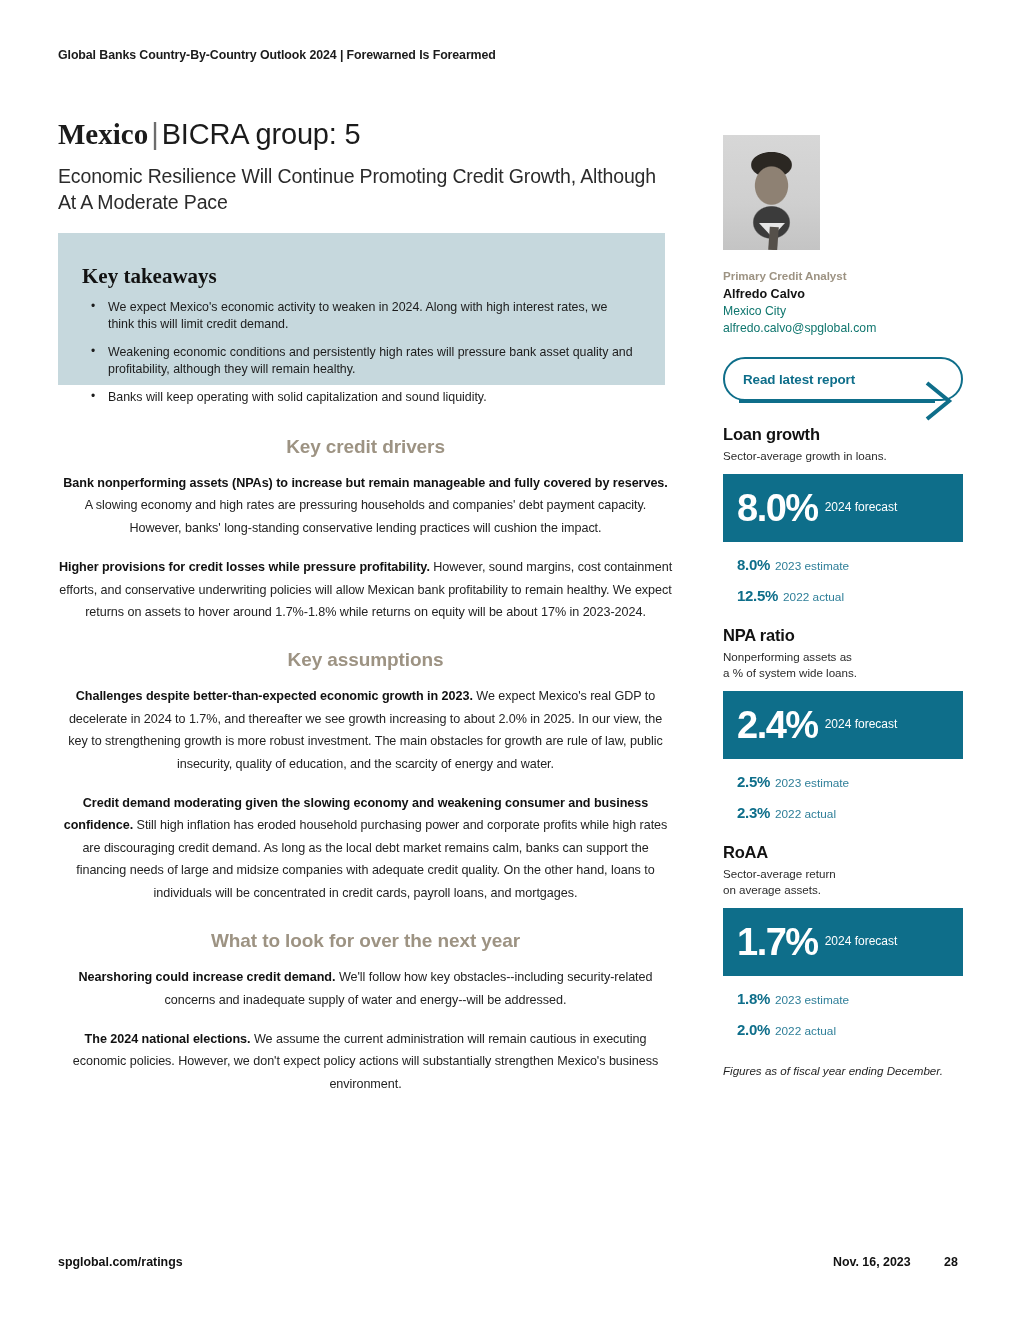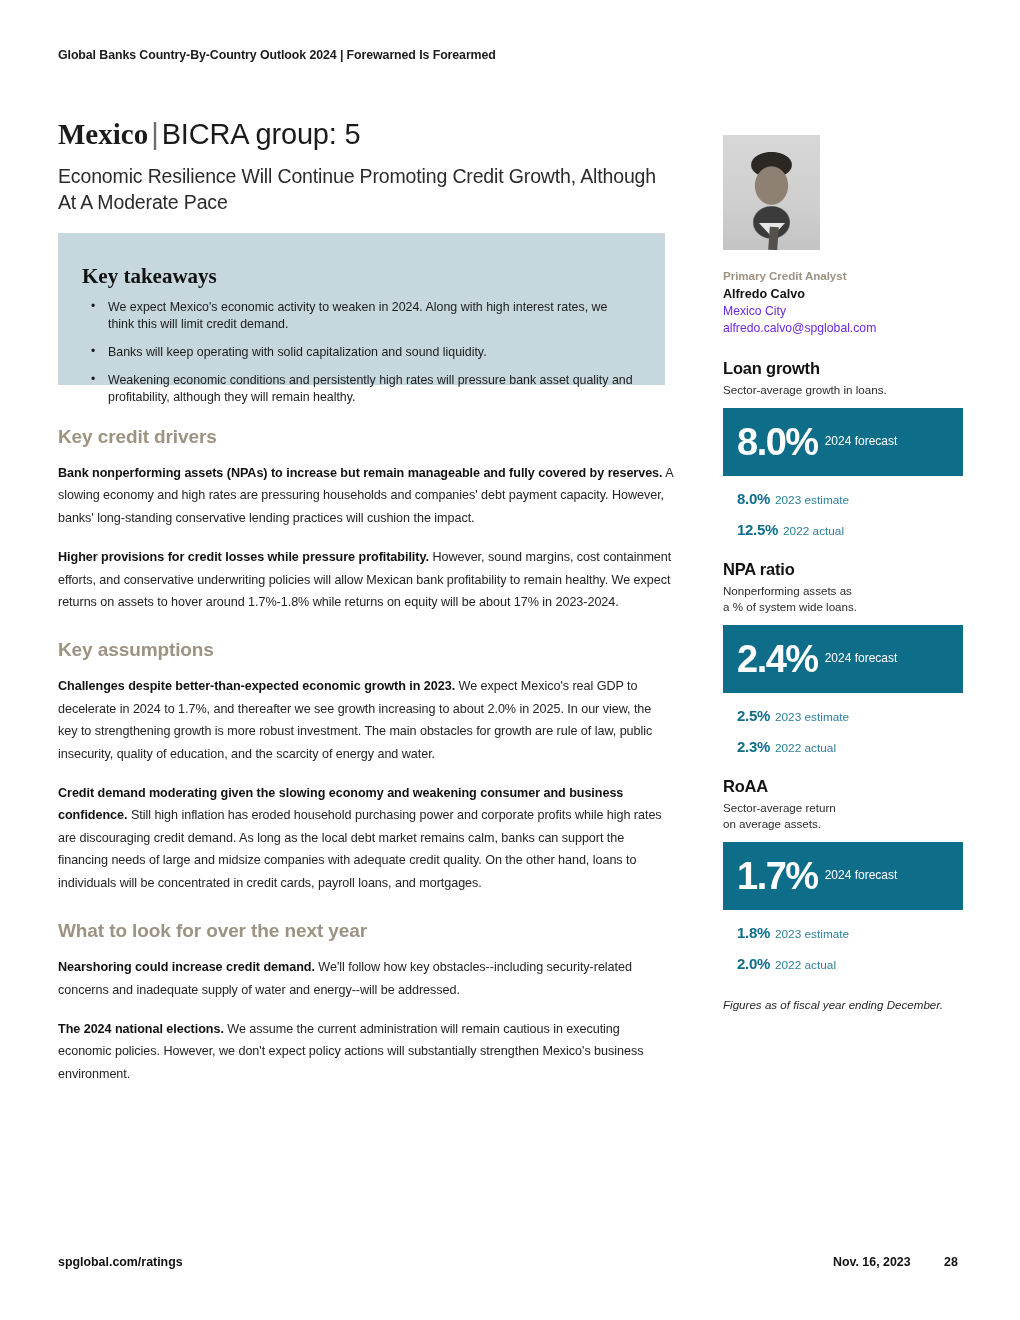--- a/index.html
+++ b/index.html
@@ -112,22 +112,23 @@
     left: -17px;
     top: -1px;
     font-size: 12px;
     color: #1c1c1c;
   }
 
   
   .body-col {
     position: absolute;
     left: 58px;
-    top: 426px;
+    top: 436px;
     width: 615px;
+    text-align: center;
   }
   .sec-head {
     font-size: 19px;
     font-weight: bold;
     color: #9d9383;
     letter-spacing: -0.1px;
     margin: 0 0 14px 0;
   }
   .sec-head.gap { margin-top: 26px; }
   p.para {
@@ -183,21 +184,21 @@
   }
   .rail-name {
     margin-top: 5px;
     font-size: 12.6px;
     font-weight: bold;
     color: #121212;
   }
   .rail-city, .rail-email {
     margin-top: 3px;
     font-size: 12.2px;
-    color: #6d28d9;
+    color: #0f766e;
   }
 
   
   .report-btn {
     position: relative;
     margin-top: 22px;
     width: 240px;
     height: 44px;
     border: 2px solid #0e6e8a;
     border-radius: 22px;
@@ -322,22 +323,22 @@
     <div class="doc-title">
       <span class="country">Mexico</span><span class="pipe">|</span><span class="bicra">BICRA group: 5</span>
     </div>
     <div class="doc-subtitle">Economic Resilience Will Continue Promoting Credit Growth, Although At A Moderate Pace</div>
   </div>
 
   <div class="takeaways">
     <h2>Key takeaways</h2>
     <ul>
       <li>We expect Mexico's economic activity to weaken in 2024. Along with high interest rates, we think this will limit credit demand.</li>
+      <li>Weakening economic conditions and persistently high rates will pressure bank asset quality and profitability, although they will remain healthy.</li>
       <li>Banks will keep operating with solid capitalization and sound liquidity.</li>
-      <li>Weakening economic conditions and persistently high rates will pressure bank asset quality and profitability, although they will remain healthy.</li>
     </ul>
   </div>
 
   <div class="body-col">
 
     <div class="block">
       <div class="sec-head">Key credit drivers</div>
       <p class="para"><b>Bank nonperforming assets (NPAs) to increase but remain manageable and fully covered by reserves.</b><span> A slowing economy and high rates are pressuring households and companies' debt payment capacity. However, banks' long-standing conservative lending practices will cushion the impact.</span></p>
       <p class="para"><b>Higher provisions for credit losses while pressure profitability.</b><span> However, sound margins, cost containment efforts, and conservative underwriting policies will allow Mexican bank profitability to remain healthy. We expect returns on assets to hover around 1.7%-1.8% while returns on equity will be about 17% in 2023-2024.</span></p>
     </div>
@@ -361,20 +362,27 @@
     <div class="headshot">
       <div class="collar"></div>
       <div class="tie"></div>
     </div>
 
     <div class="rail-label">Primary Credit Analyst</div>
     <div class="rail-name">Alfredo Calvo</div>
     <div class="rail-city">Mexico City</div>
     <div class="rail-email">alfredo.calvo@spglobal.com</div>
 
+    <div class="report-btn">
+      <span class="lbl">Read latest report</span>
+      <svg class="arrow-svg" viewBox="0 0 226 38">
+        <line x1="2" y1="30" x2="198" y2="30" stroke="#0e6e8a" stroke-width="4"></line>
+        <polyline points="190,12 212,30 190,48" fill="none" stroke="#0e6e8a" stroke-width="4"></polyline>
+      </svg>
+    </div>
 
     <div class="metric first">
       <h3>Loan growth</h3>
       <div class="desc">Sector-average growth in loans.</div>
       <div class="band">
         <span class="big">8.0%</span>
         <span class="cap">2024 forecast</span>
       </div>
       <div class="row">
         <span class="val">8.0%</span>

